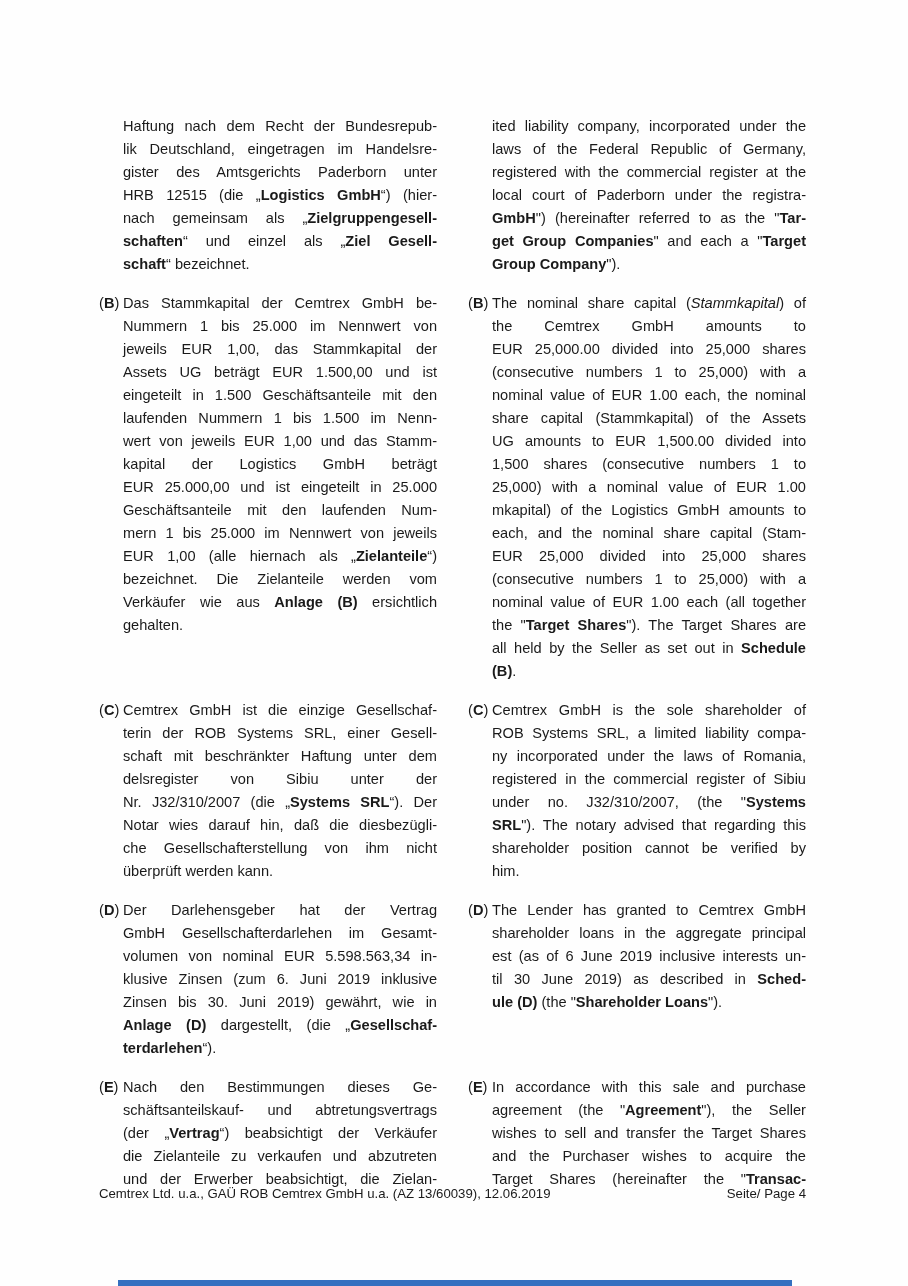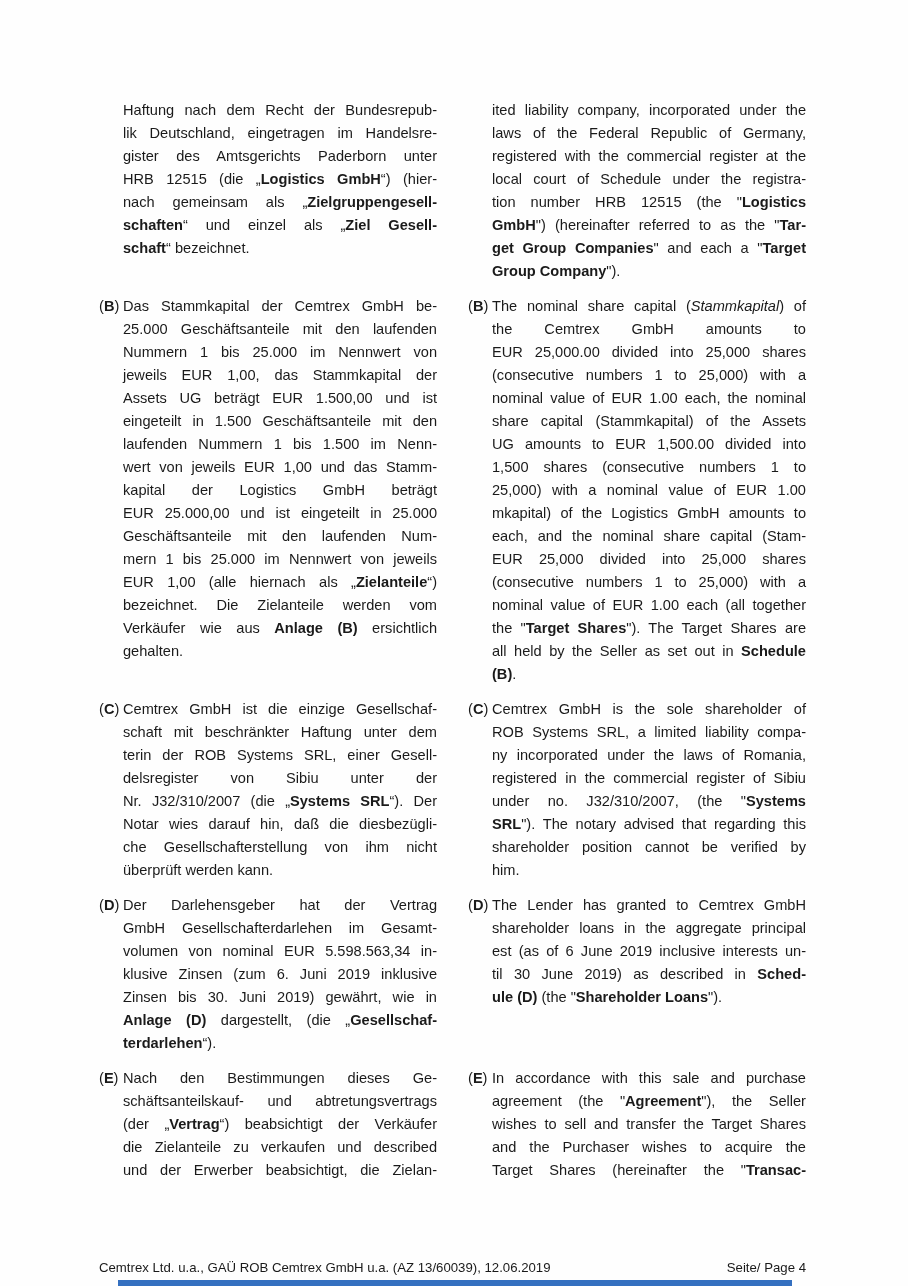--- a/index.html
+++ b/index.html
@@ -9,29 +9,30 @@
     background:#fefefe;
     font-family:"Liberation Sans", sans-serif;
     color:#1a1a1a;
     overflow:hidden;
   }
   .content{position:absolute;left:99px;top:99px;width:707px;}
   .sec{
     display:grid;
     grid-template-columns:24px 314px 31px 24px 314px;
     margin-bottom:12px;
+    margin-top:16px;
   }
   .lbl,.col{font-size:14.6px;line-height:23px;}
   .lbl{white-space:nowrap;}
   .line{text-align:justify;text-align-last:justify;}
   .line.last{text-align-last:left;}
   .b{font-weight:bold;}
   .i{font-style:italic;}
   .footer{
-    position:absolute;left:99px;top:1260px;width:707px;
+    position:absolute;left:99px;top:1186px;width:707px;
     display:flex;justify-content:space-between;
     font-size:13.2px;color:#1a1a1a;
   }
   .bottom-bar{
     position:absolute;left:118px;bottom:0;
     width:674px;height:6px;
     background:#3470c0;
   }
 </style>
 </head>
@@ -50,33 +51,31 @@
           <div class="line"><span>nach gemeinsam als „</span><span class="b">Zielgruppengesell-</span></div>
           <div class="line"><span class="b">schaften</span><span>“ und einzel als „</span><span class="b">Ziel Gesell-</span></div>
           <div class="line last"><span class="b">schaft</span><span>“ bezeichnet.</span></div>
         </div>
       <div></div>
       <div class="lbl"></div>
       <div class="col">
           <div class="line"><span>ited liability company, incorporated under the</span></div>
           <div class="line"><span>laws of the Federal Republic of Germany,</span></div>
           <div class="line"><span>registered with the commercial register at the</span></div>
-          <div class="line"><span>local court of Schedule under the registra-</span></div>
-          <div class="line"><span>tion number HRB 12515 (the "</span><span class="b">Logistics</span></div>
+          <div class="line"><span>local court of Paderborn under the registra-</span></div>
           <div class="line"><span class="b">GmbH</span><span>") (hereinafter referred to as the "</span><span class="b">Tar-</span></div>
           <div class="line"><span class="b">get Group Companies</span><span>" and each a "</span><span class="b">Target</span></div>
           <div class="line last"><span class="b">Group Company</span><span>").</span></div>
         </div>
     </section>
 
     <section class="sec">
       <div class="lbl"><span>(</span><span class="b">B</span><span>)</span></div>
       <div class="col">
           <div class="line"><span>Das Stammkapital der Cemtrex GmbH be-</span></div>
-          <div class="line"><span>25.000 Geschäftsanteile mit den laufenden</span></div>
           <div class="line"><span>Nummern 1 bis 25.000 im Nennwert von</span></div>
           <div class="line"><span>jeweils EUR 1,00, das Stammkapital der</span></div>
           <div class="line"><span>Assets UG beträgt EUR 1.500,00 und ist</span></div>
           <div class="line"><span>eingeteilt in 1.500 Geschäftsanteile mit den</span></div>
           <div class="line"><span>laufenden Nummern 1 bis 1.500 im Nenn-</span></div>
           <div class="line"><span>wert von jeweils EUR 1,00 und das Stamm-</span></div>
           <div class="line"><span>kapital der Logistics GmbH beträgt</span></div>
           <div class="line"><span>EUR 25.000,00 und ist eingeteilt in 25.000</span></div>
           <div class="line"><span>Geschäftsanteile mit den laufenden Num-</span></div>
           <div class="line"><span>mern 1 bis 25.000 im Nennwert von jeweils</span></div>
@@ -105,22 +104,22 @@
           <div class="line"><span>the "</span><span class="b">Target Shares</span><span>"). The Target Shares are</span></div>
           <div class="line"><span>all held by the Seller as set out in </span><span class="b">Schedule</span></div>
           <div class="line last"><span class="b">(B)</span><span>.</span></div>
         </div>
     </section>
 
     <section class="sec">
       <div class="lbl"><span>(</span><span class="b">C</span><span>)</span></div>
       <div class="col">
           <div class="line"><span>Cemtrex GmbH ist die einzige Gesellschaf-</span></div>
+          <div class="line"><span>terin der ROB Systems SRL, einer Gesell-</span></div>
           <div class="line"><span>schaft mit beschränkter Haftung unter dem</span></div>
-          <div class="line"><span>terin der ROB Systems SRL, einer Gesell-</span></div>
           <div class="line"><span>delsregister von Sibiu unter der</span></div>
           <div class="line"><span>Nr. J32/310/2007 (die „</span><span class="b">Systems SRL</span><span>“). Der</span></div>
           <div class="line"><span>Notar wies darauf hin, daß die diesbezügli-</span></div>
           <div class="line"><span>che Gesellschafterstellung von ihm nicht</span></div>
           <div class="line last"><span>überprüft werden kann.</span></div>
         </div>
       <div></div>
       <div class="lbl"><span>(</span><span class="b">C</span><span>)</span></div>
       <div class="col">
           <div class="line"><span>Cemtrex GmbH is the sole shareholder of</span></div>
@@ -155,21 +154,21 @@
           <div class="line last"><span class="b">ule (D)</span><span> (the "</span><span class="b">Shareholder Loans</span><span>").</span></div>
         </div>
     </section>
 
     <section class="sec">
       <div class="lbl"><span>(</span><span class="b">E</span><span>)</span></div>
       <div class="col">
           <div class="line"><span>Nach den Bestimmungen dieses Ge-</span></div>
           <div class="line"><span>schäftsanteilskauf- und abtretungsvertrags</span></div>
           <div class="line"><span>(der „</span><span class="b">Vertrag</span><span>“) beabsichtigt der Verkäufer</span></div>
-          <div class="line"><span>die Zielanteile zu verkaufen und described</span></div>
+          <div class="line"><span>die Zielanteile zu verkaufen und abzutreten</span></div>
           <div class="line"><span>und der Erwerber beabsichtigt, die Zielan-</span></div>
         </div>
       <div></div>
       <div class="lbl"><span>(</span><span class="b">E</span><span>)</span></div>
       <div class="col">
           <div class="line"><span>In accordance with this sale and purchase</span></div>
           <div class="line"><span>agreement (the "</span><span class="b">Agreement</span><span>"), the Seller</span></div>
           <div class="line"><span>wishes to sell and transfer the Target Shares</span></div>
           <div class="line"><span>and the Purchaser wishes to acquire the</span></div>
           <div class="line"><span>Target Shares (hereinafter the "</span><span class="b">Transac-</span></div>

